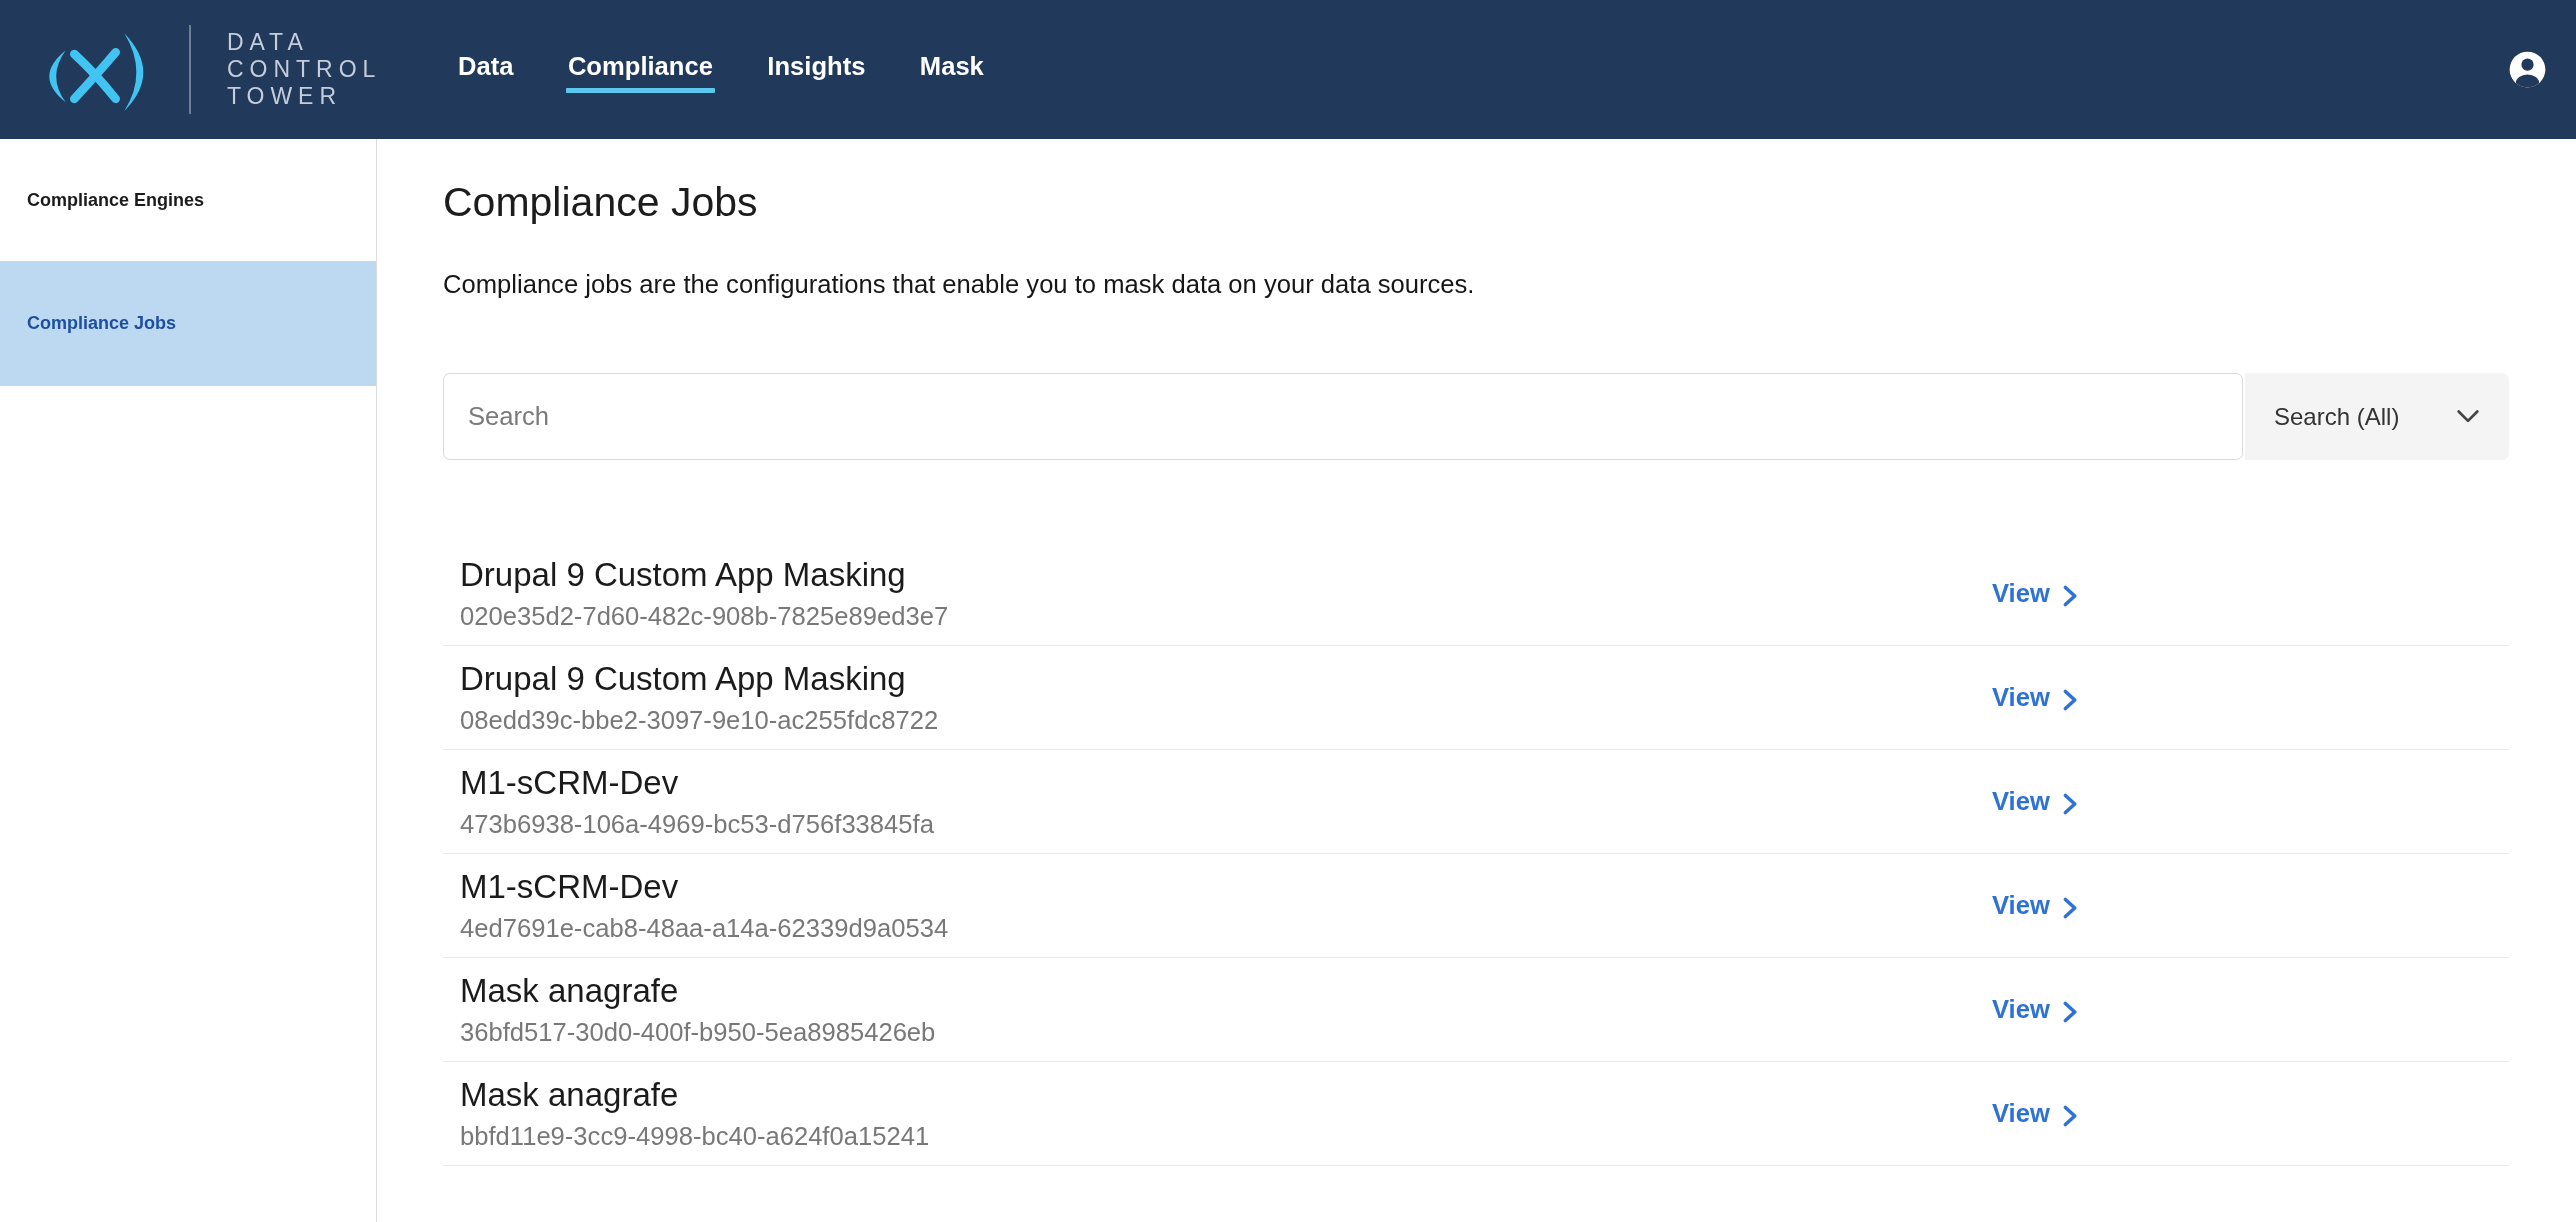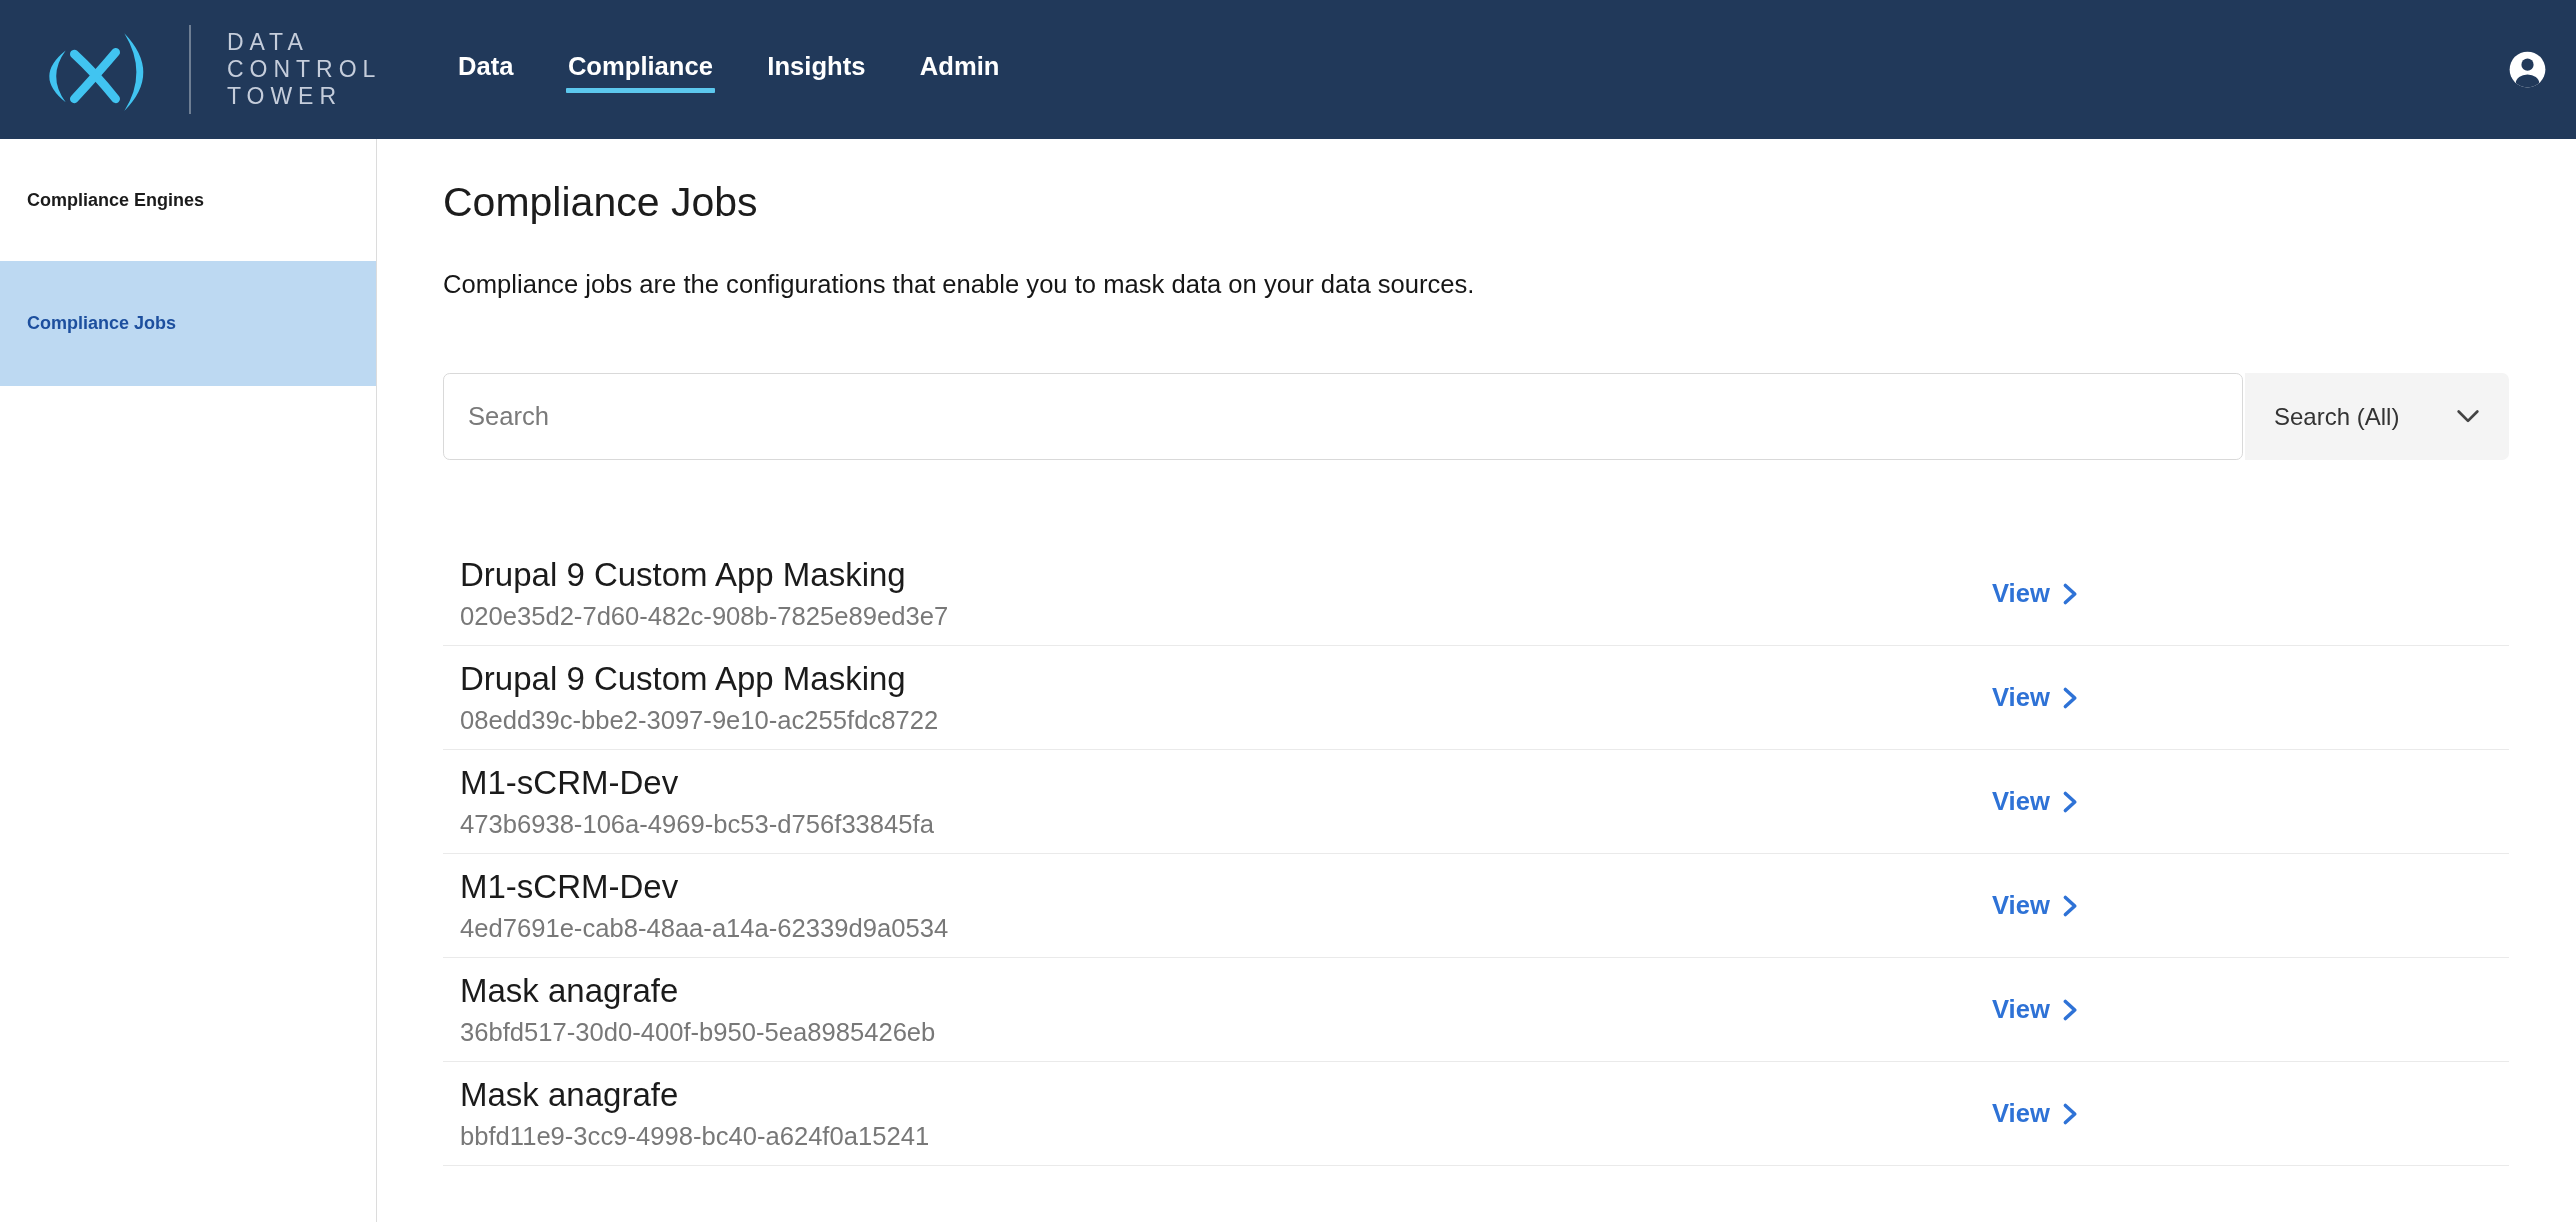--- a/index.html
+++ b/index.html
@@ -47,21 +47,21 @@
                 display: flex; align-items: center; padding-left: 28px; cursor: pointer; }
   .th-label { font-size: 24px; font-weight: bold; color: #555555; }
   .sort-icon { font-size: 25.6px; font-weight: bold; color: #666666; margin-left: 12px; }
 
   .table-row { height: 104px; display: flex; align-items: center;
                border-bottom: 1.7px solid #EAEAEA; }
   .cell-nameid { flex: 1; padding-left: 17px; }
   .row-name { font-size: 33px; color: #1B1B1B; margin-bottom: 8.5px; }
   .row-id   { font-size: 25.6px; color: #787878; }
   .cell-action { width: 517px; display: flex; align-items: center; }
-  .view-link { display: inline-flex; align-items: center; gap: 12px; cursor: pointer; text-decoration: none; }
+  .view-link { display: inline-flex; align-items: flex-end; gap: 12px; cursor: pointer; text-decoration: none; }
   .view-label { font-size: 25.6px; font-weight: bold; color: #2E72D6; }
   .chev-right { width: 17px; height: 24px; }
   .chev-down  { width: 24px; height: 15.3px; }
 </style>
 </head>
 <body>
 
 <div class="header">
   <div class="logo">
     <svg class="logo-mark" viewBox="0 0 160 100" xmlns="http://www.w3.org/2000/svg">
@@ -75,21 +75,21 @@
       <div>DATA</div>
       <div>CONTROL</div>
       <div>TOWER</div>
     </div>
   </div>
 
   <div class="nav">
     <a class="nav-item">Data</a>
     <a class="nav-item active">Compliance</a>
     <a class="nav-item">Insights</a>
-    <a class="nav-item">Admin</a>
+    <a class="nav-item">Mask</a>
   </div>
 
   <svg class="avatar" viewBox="0 0 48 48" xmlns="http://www.w3.org/2000/svg">
     <defs>
         <clipPath id="avclip">
           <circle cx="24" cy="24" r="22"></circle>
         </clipPath>
       </defs>
     <circle cx="24" cy="24" r="22" fill="#FFFFFF"></circle>
     <g clip-path="url(#avclip)">

